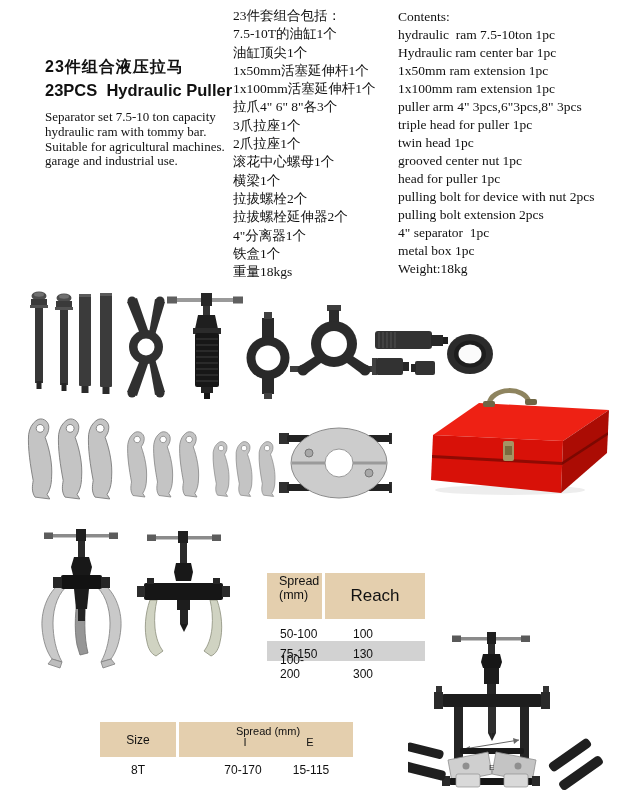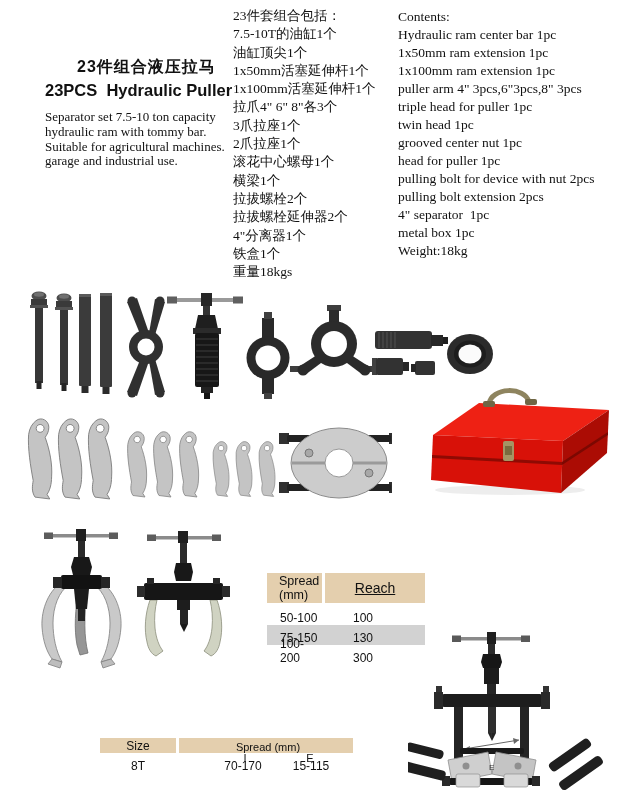--- a/index.html
+++ b/index.html
@@ -2,43 +2,43 @@
 <html><head>
 <meta charset="utf-8">
 <style>
   html,body{margin:0;padding:0;background:#fff;}
   .sheet{position:relative;width:620px;height:803px;background:#ffffff;overflow:hidden;
          font-family:"Liberation Serif",serif;color:#111;--beige:#e4cfae;}
   svg.photo{position:absolute;}
 
   
   .title-block{position:absolute;left:45px;top:57px;width:200px;}
-  .title-zh{font-family:"Liberation Sans",sans-serif;font-weight:bold;font-size:16px;letter-spacing:1px;white-space:pre;margin-left:32px;}
+  .title-zh{font-family:"Liberation Sans",sans-serif;font-weight:bold;font-size:16px;letter-spacing:1px;white-space:pre;}
   .title-en{font-family:"Liberation Sans",sans-serif;font-weight:bold;font-size:16.5px;margin-top:3px;white-space:pre;}
   .desc{margin-top:10px;font-size:13px;line-height:14.8px;}
   .desc div{white-space:pre;}
 
   .cn-list{position:absolute;left:233px;top:7px;font-size:13.5px;line-height:18.3px;}
   .en-list{position:absolute;left:398px;top:8px;font-size:13.5px;line-height:18px;}
   .cn-list div,.en-list div{white-space:pre;}
 
   
   .spread-table{position:absolute;left:267px;top:573px;width:158px;font-family:"Liberation Sans",sans-serif;}
-  .st-header{display:flex;height:30px;margin-bottom:2px;}
+  .st-header{display:flex;height:46px;margin-bottom:2px;}
   .st-h1{width:55px;background:var(--beige);padding:2px 0 0 12px;font-size:12.5px;line-height:13.5px;box-sizing:border-box;}
   .st-gap{width:3px;background:#fff;}
-  .st-h2{flex:1;background:var(--beige);font-size:14px;display:flex;align-items:center;justify-content:center;text-decoration:underline;}
+  .st-h2{flex:1;background:var(--beige);font-size:17px;display:flex;align-items:center;justify-content:center;}
   .st-row{display:flex;height:20px;align-items:flex-end;font-size:12px;}
   .st-row.alt{background:#d2d2d2;}
   .st-c1{width:55px;padding-left:13px;box-sizing:border-box;}
   .st-c2{width:82px;text-align:center;}
 
   
   .size-table{position:absolute;left:100px;top:722px;width:253px;font-family:"Liberation Sans",sans-serif;}
-  .zt-header{display:flex;height:15px;margin-top:16px;}
+  .zt-header{display:flex;height:35px;}
   .zt-h1{width:76px;background:var(--beige);font-size:12px;display:flex;align-items:center;justify-content:center;}
   .zt-gap{width:3px;background:#fff;}
   .zt-h2{flex:1;background:var(--beige);position:relative;font-size:11px;}
   .zt-h2-title{position:absolute;top:3px;left:4px;right:0;text-align:center;}
   .zt-sub-i{position:absolute;left:58px;top:14px;width:16px;text-align:center;}
   .zt-sub-e{position:absolute;left:123px;top:14px;width:16px;text-align:center;}
   .zt-datarow{position:relative;height:22px;font-size:12px;}
   .zt-size{position:absolute;left:0;top:6px;width:76px;text-align:center;}
   .zt-i{position:absolute;left:108px;top:6px;width:70px;text-align:center;}
   .zt-e{position:absolute;left:176px;top:6px;width:70px;text-align:center;}
@@ -72,20 +72,21 @@
     <div>横梁1个</div>
     <div>拉拔螺栓2个</div>
     <div>拉拔螺栓延伸器2个</div>
     <div>4"分离器1个</div>
     <div>铁盒1个</div>
     <div>重量18kgs</div>
   </div>
 
   <div class="en-list">
     <div>Contents:</div>
+    <div>hydraulic  ram 7.5-10ton 1pc</div>
     <div>Hydraulic ram center bar 1pc</div>
     <div>1x50mm ram extension 1pc</div>
     <div>1x100mm ram extension 1pc</div>
     <div>puller arm 4" 3pcs,6"3pcs,8" 3pcs</div>
     <div>triple head for puller 1pc</div>
     <div>twin head 1pc</div>
     <div>grooved center nut 1pc</div>
     <div>head for puller 1pc</div>
     <div>pulling bolt for device with nut 2pcs</div>
     <div>pulling bolt extension 2pcs</div>

